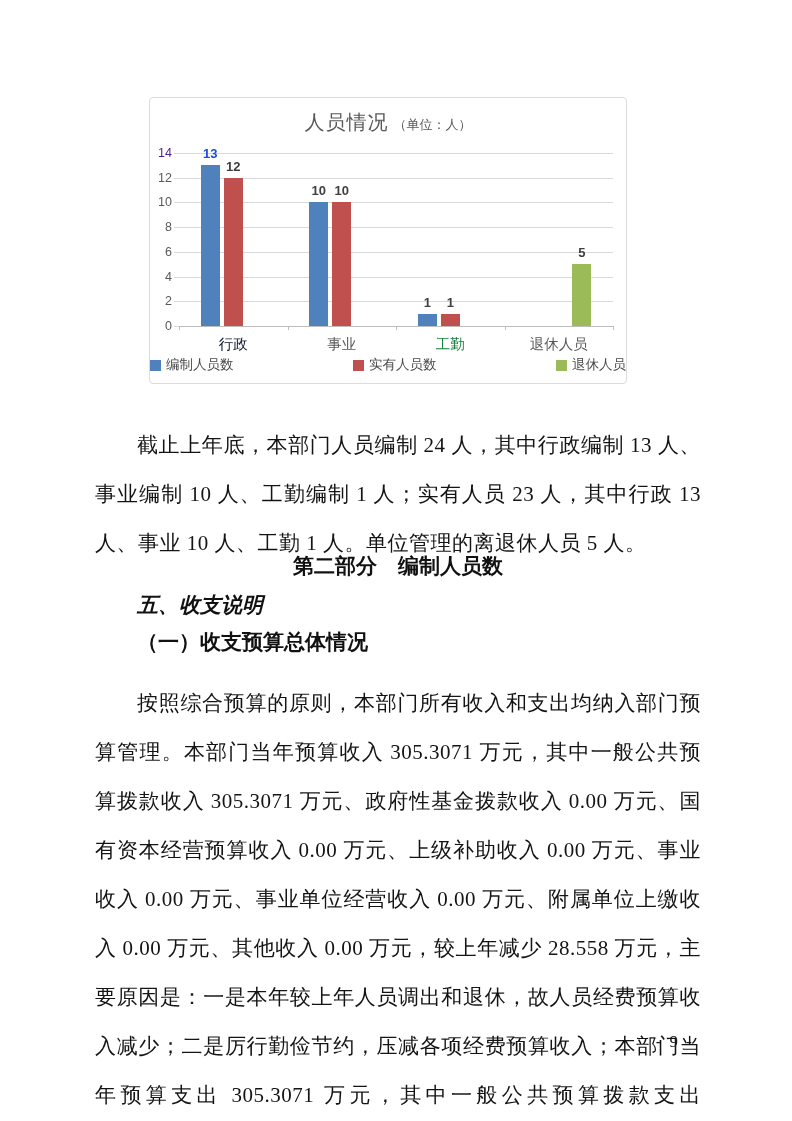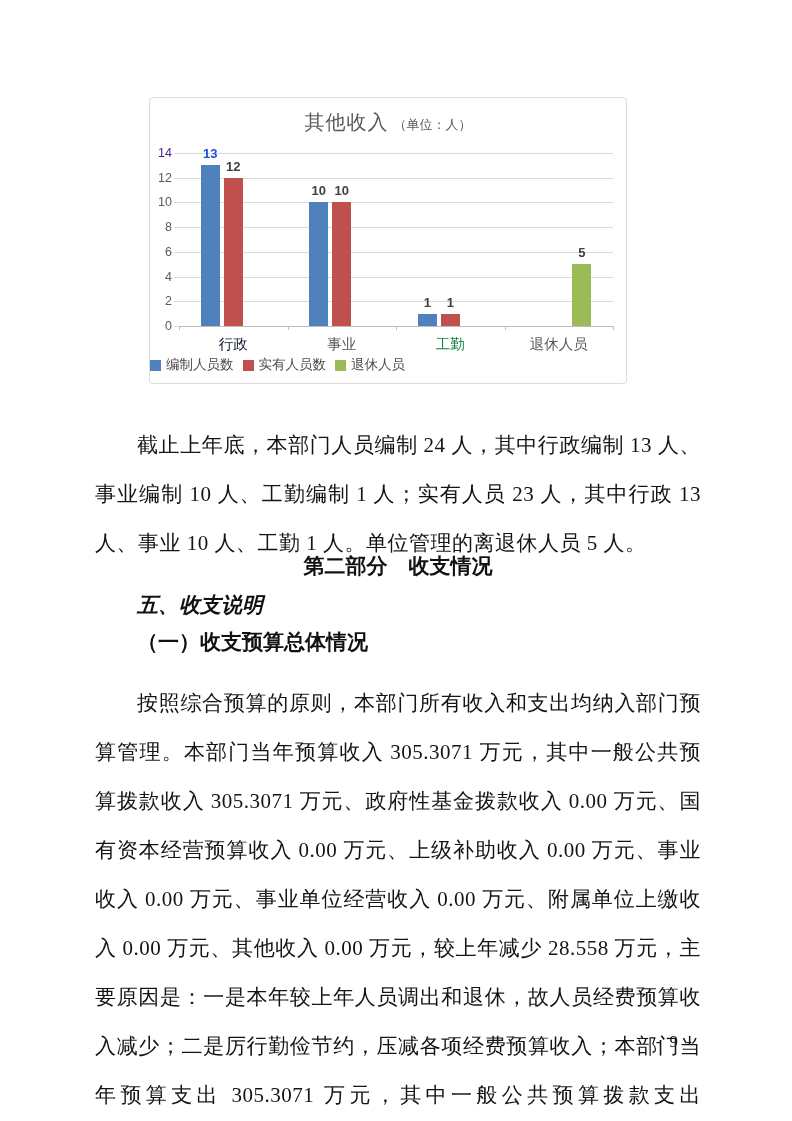--- a/index.html
+++ b/index.html
@@ -45,21 +45,21 @@
     position: absolute; width: 34px; text-align: center;
     font-size: 13px; font-weight: 600; color: #3F3F3F; line-height: 14px;
   }
   .cat-tick { position: absolute; width: 1px; height: 4px; background: #BDBDBD; }
   .cat-label {
     position: absolute; top: 237px; height: 18px;
     text-align: center; font-size: 14.5px; color: #595959;
   }
   .legend {
     position: absolute; top: 258px; left: 0; width: 100%;
-    display: flex; justify-content: flex-start; align-items: center; gap: 9px;
+    display: flex; justify-content: space-between; align-items: center; gap: 9px;
   }
   .legend-item { display: flex; align-items: center; gap: 5px; }
   .legend-swatch { width: 11px; height: 11px; display: inline-block; }
   .legend-label { font-size: 13.5px; color: #4A4A4A; }
 
   
   .body-para {
     position: absolute; left: 95px; width: 606px;
     font-size: 21px; line-height: 49px;
     text-align: justify; text-indent: 2em;
@@ -77,21 +77,21 @@
     position: absolute; left: 95px; top: 1032px; width: 599px;
     text-align: right; font-size: 17px; color: #1a1a1a;
     letter-spacing: 2px;
   }
 </style>
 </head>
 <body>
 
 <div class="chart-box">
   <div class="chart-title">
-    <span class="main">其他收入</span><span class="unit">（单位：人）</span>
+    <span class="main">人员情况</span><span class="unit">（单位：人）</span>
   </div>
   <div class="plot" id="chart-plot">
       <div class="gridline" style="top: 148.286px; background: rgb(217, 217, 217);"></div>
       <div class="gridline" style="top: 123.571px; background: rgb(217, 217, 217);"></div>
       <div class="gridline" style="top: 98.8571px; background: rgb(217, 217, 217);"></div>
       <div class="gridline" style="top: 74.1429px; background: rgb(217, 217, 217);"></div>
       <div class="gridline" style="top: 49.4286px; background: rgb(217, 217, 217);"></div>
       <div class="gridline" style="top: 24.7143px; background: rgb(217, 217, 217);"></div>
       <div class="gridline" style="top: 0px; background: rgb(217, 217, 217);"></div>
       <div class="axis-baseline"></div>
@@ -148,21 +148,21 @@
       </div>
       <div class="legend-item">
         <div class="legend-swatch" style="background: rgb(155, 187, 89);"></div>
         <div class="legend-label">退休人员</div>
       </div>
     </div>
 </div>
 
 <p class="body-para" style="top: 400px;">截止上年底，本部门人员编制 24 人，其中行政编制 13 人、事业编制 10 人、工勤编制 1 人；实有人员 23 人，其中行政 13 人、事业 10 人、工勤 1 人。单位管理的离退休人员 5 人。</p>
 
-<div class="heading centered" style="top: 552px;">第二部分　收支情况</div>
+<div class="heading centered" style="top: 552px;">第二部分　编制人员数</div>
 
 <div class="heading indented" style="top: 591px; font-style: italic;">五、收支说明</div>
 
 <div class="heading indented" style="top: 628px;">（一）收支预算总体情况</div>
 
 <p class="body-para" style="top: 658px;">按照综合预算的原则，本部门所有收入和支出均纳入部门预算管理。本部门当年预算收入 305.3071 万元，其中一般公共预算拨款收入 305.3071 万元、政府性基金拨款收入 0.00 万元、国有资本经营预算收入 0.00 万元、上级补助收入 0.00 万元、事业收入 0.00 万元、事业单位经营收入 0.00 万元、附属单位上缴收入 0.00 万元、其他收入 0.00 万元，较上年减少 28.558 万元，主要原因是：一是本年较上年人员调出和退休，故人员经费预算收入减少；二是厉行勤俭节约，压减各项经费预算收入；本部门当年预算支出 305.3071 万元，其中一般公共预算拨款支出 305.3071 万元、政府性基金拨款支出 0.00 万元、国有资本经营预算收入 0.00 万元、</p>
 
 <div class="page-number">- 9 -</div>
 
 </body></html>

